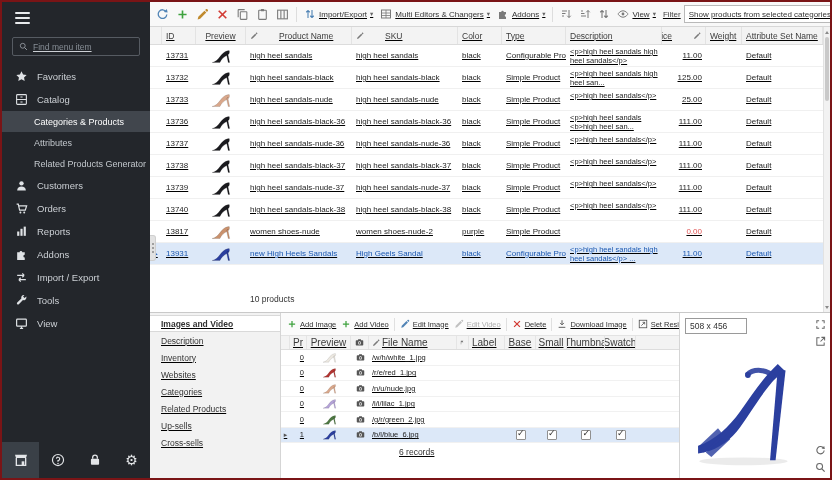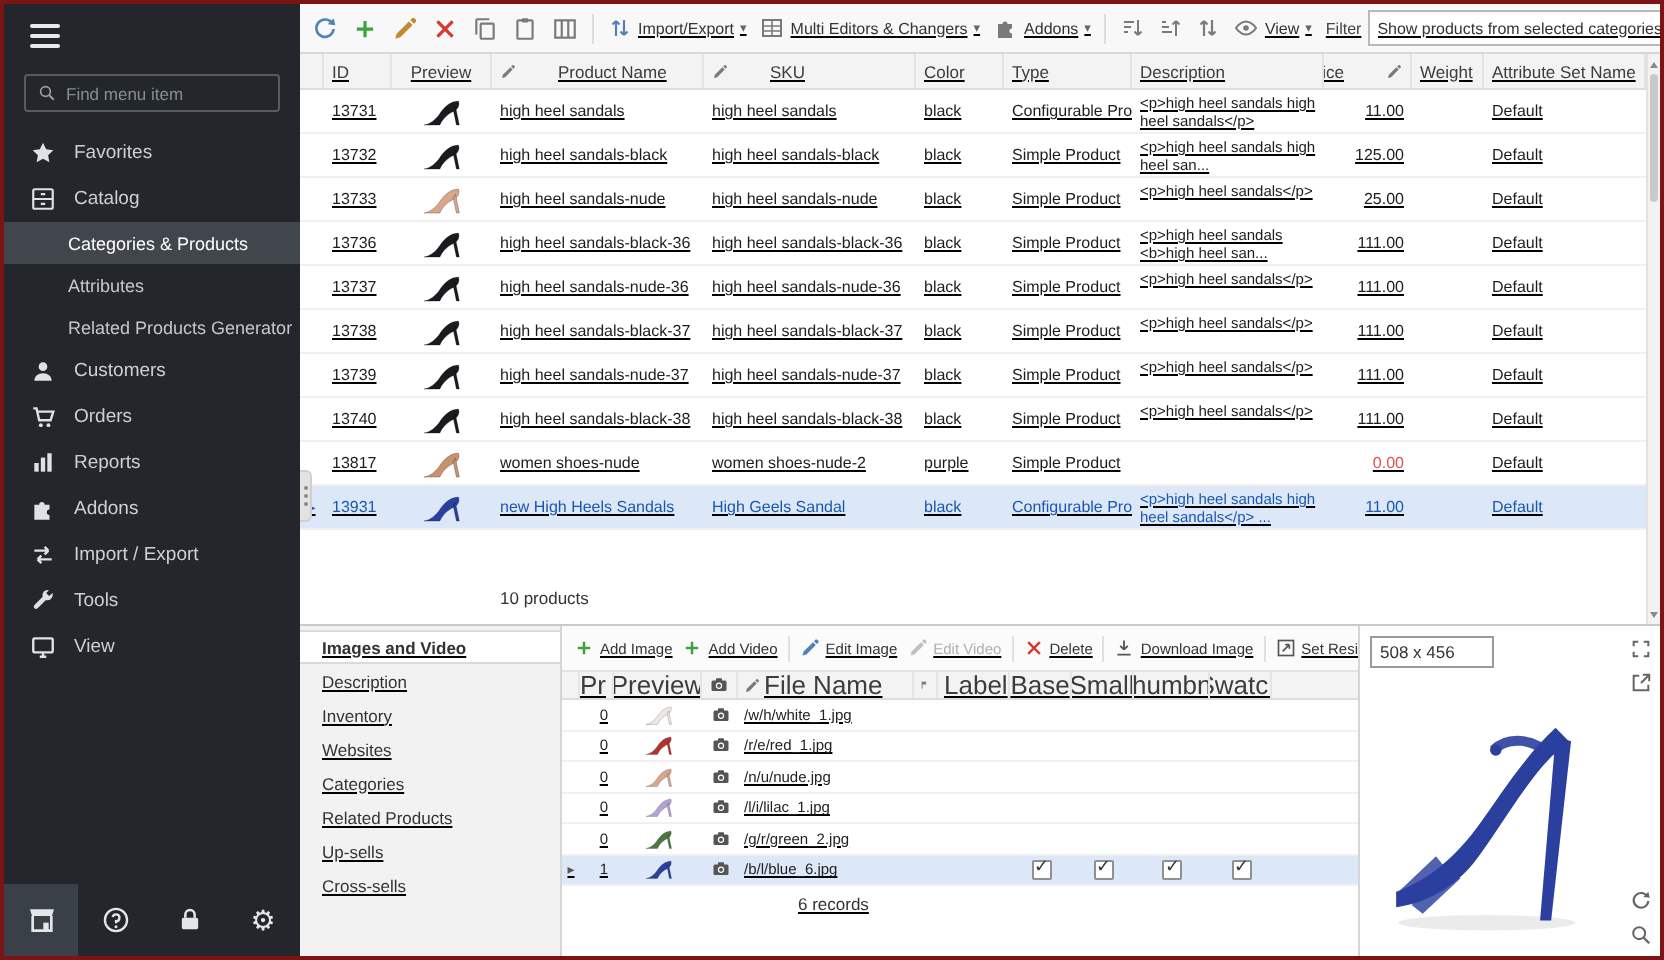--- a/index.html
+++ b/index.html
@@ -7,21 +7,21 @@
 body{font-family:"Liberation Sans","DejaVu Sans",sans-serif;}
 svg{display:block;}
 .app{width:832px;height:480px;border:2px solid #7a1416;background:#fff;display:flex;overflow:hidden;}
 
 
 .sidebar{width:148px;flex:none;background:var(--sidebar-bg,#23262b);color:#ccd0d5;display:flex;flex-direction:column;}
 .hamburger{padding:10px 13px 8px;cursor:pointer;}
 .hamburger span{display:block;width:15px;height:2px;background:#e8eaec;margin-bottom:3px;border-radius:1px;}
 .sb-search{margin:2px 10px 9px;height:19px;border:1px solid #565b62;border-radius:2px;display:flex;align-items:center;gap:5px;padding:0 6px;}
 .sb-search .s-icn{width:9px;height:9px;color:#9aa0a7;flex:none;}
-.sb-input{flex:1;min-width:0;background:transparent;border:0;outline:0;color:#ccd0d5;font-size:8.5px;}
+.sb-input{flex:1;min-width:0;background:transparent;border:0;outline:0;color:#ccd0d5;font-size:8.5px;text-decoration:underline;}
 .sb-input::placeholder{color:#868d95;}
 .nav{flex:1;font-size:9.5px;overflow:hidden;}
 .nav-item{height:23px;display:flex;align-items:center;gap:9px;padding:0 13px;cursor:pointer;white-space:nowrap;}
 .nav-item.sub{padding-left:32px;height:21px;font-size:9px;color:#c3c8cd;}
 .nav-item.selected{background:var(--sidebar-selected-bg,#41464d);color:#fff;}
 .n-icn{width:13px;height:13px;flex:none;color:#dfe2e5;}
 .sb-footer{height:36px;flex:none;display:flex;align-items:stretch;}
 .sbf-btn{flex:1;display:flex;align-items:center;justify-content:center;color:#e3e5e8;cursor:pointer;}
 .sbf-btn.boxed{background:#3a4047;}
 .icn16{width:16px;height:16px;}.icn15{width:14px;height:14px;}
@@ -85,21 +85,21 @@
 .bottom{flex:1;display:flex;min-height:0;}
 .tabs{width:131px;flex:none;background:#f2f2f2;border-right:1px solid #d5d5d5;padding-top:2px;font-size:8.5px;color:#333;}
 .tab{height:17px;display:flex;align-items:center;padding:0 11px;cursor:pointer;white-space:nowrap;}
 .tab.selected{background:#fff;font-weight:bold;border-top:1px solid #d9d9d9;border-bottom:1px solid #d9d9d9;}
 .images{flex:1;min-width:0;display:flex;flex-direction:column;border-right:1px solid #d5d5d5;}
 .img-toolbar{height:23px;flex:none;display:flex;align-items:center;gap:5px;padding:0 6px;font-size:7.5px;color:#333;background:#fbfbfb;border-bottom:1px solid #e3e3e3;white-space:nowrap;overflow:hidden;}
 .itb{display:flex;align-items:center;gap:3px;cursor:pointer;flex:none;}
 .itb.disabled{color:#b0b0b0;}
 .itb.disabled svg{color:#c0c0c0;}
 .isep{width:1px;height:13px;background:#e0e0e0;flex:none;}
-.ihead{display:flex;height:14px;background:#f3f3f3;border-bottom:1px solid #ddd;font-size:13px;color:#3c3c3c;}
+.ihead{display:flex;height:14px;background:#f3f3f3;border-bottom:1px solid #ddd;font-size:10px;color:#3c3c3c;}
 .ihead .ic{display:flex;align-items:center;gap:2px;border-right:1px solid #e5e5e5;padding:0 3px;overflow:hidden;white-space:nowrap;}
 .irow{display:flex;height:15.5px;border-bottom:1px solid #f1f1f1;font-size:7.5px;color:#222;}
 .irow .ic{display:flex;align-items:center;padding:0 3px;overflow:hidden;white-space:nowrap;}
 .irow.sel{background:var(--selected-row-bg,#dce8f8);}
 .iw-exp{width:9px;flex:none;padding:0 !important;justify-content:center;}
 .iw-pos{width:17px;flex:none;justify-content:flex-end;}
 .iw-prev{width:44px;flex:none;justify-content:center;}
 .iw-cam{width:18px;flex:none;justify-content:center;}
 .iw-file{width:88px;flex:none;}
 .iw-flag{width:12px;flex:none;justify-content:center;}

